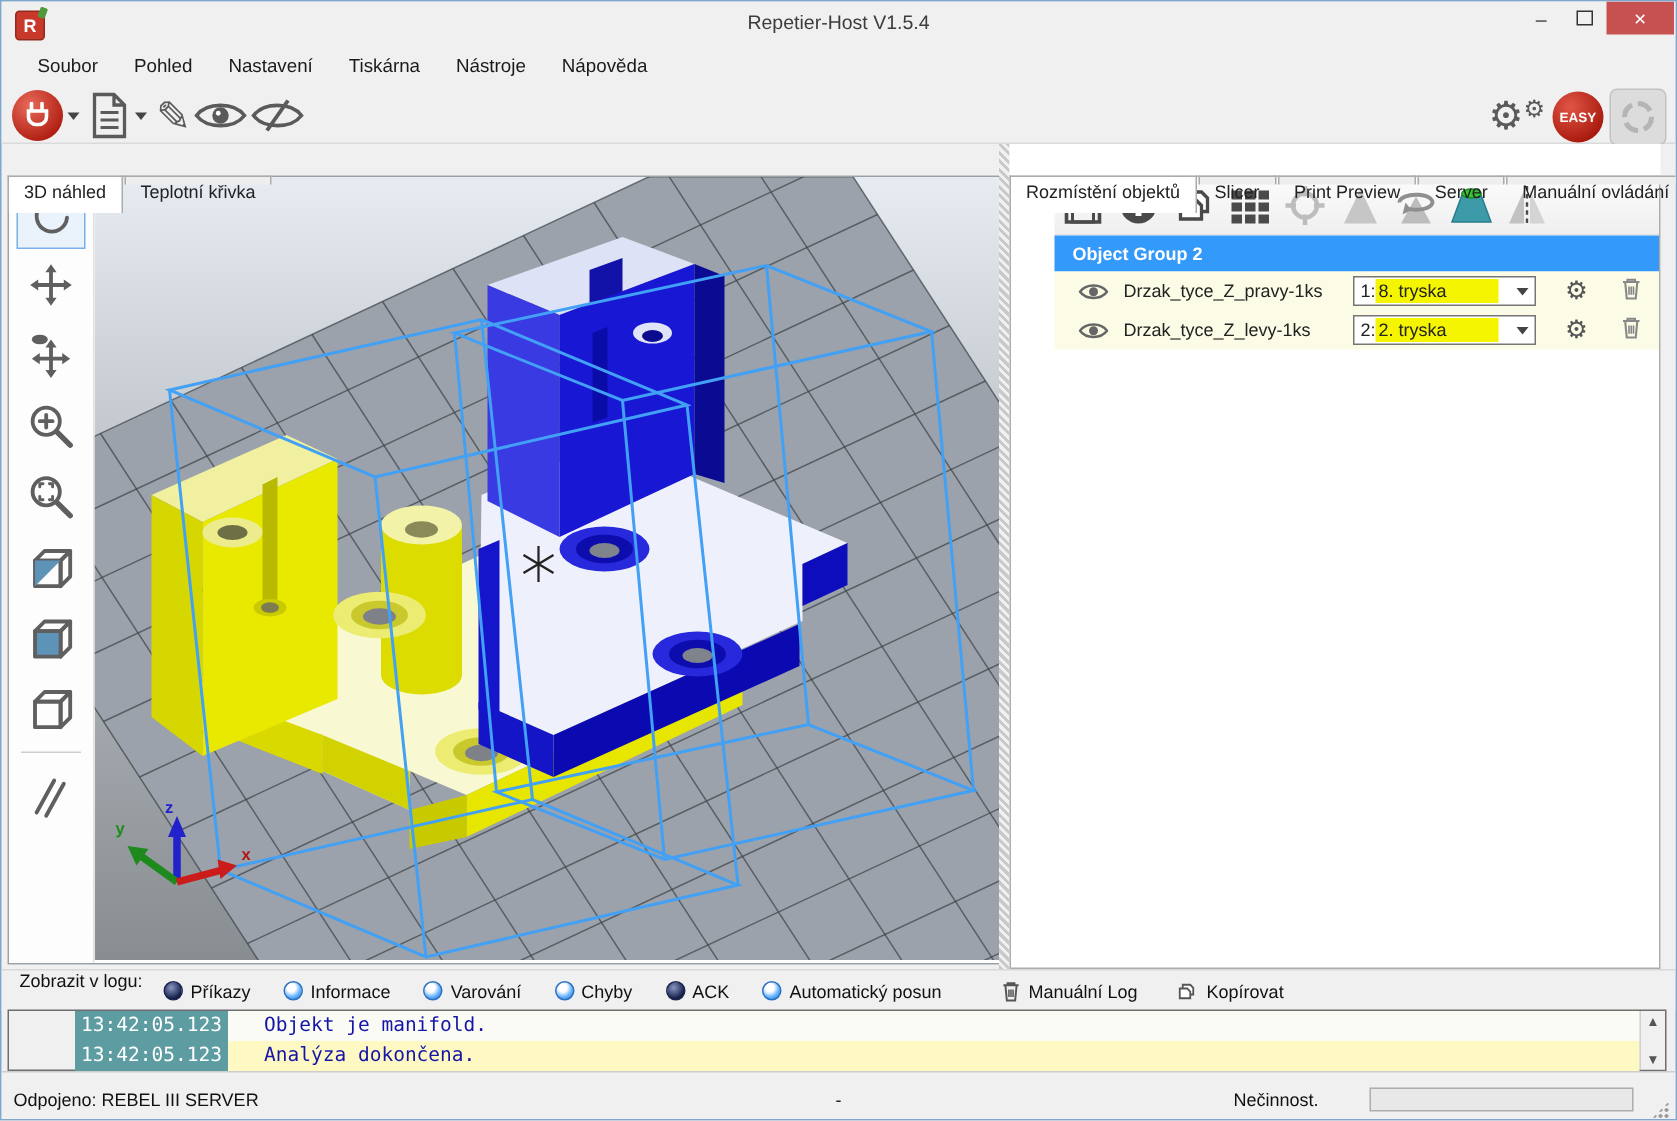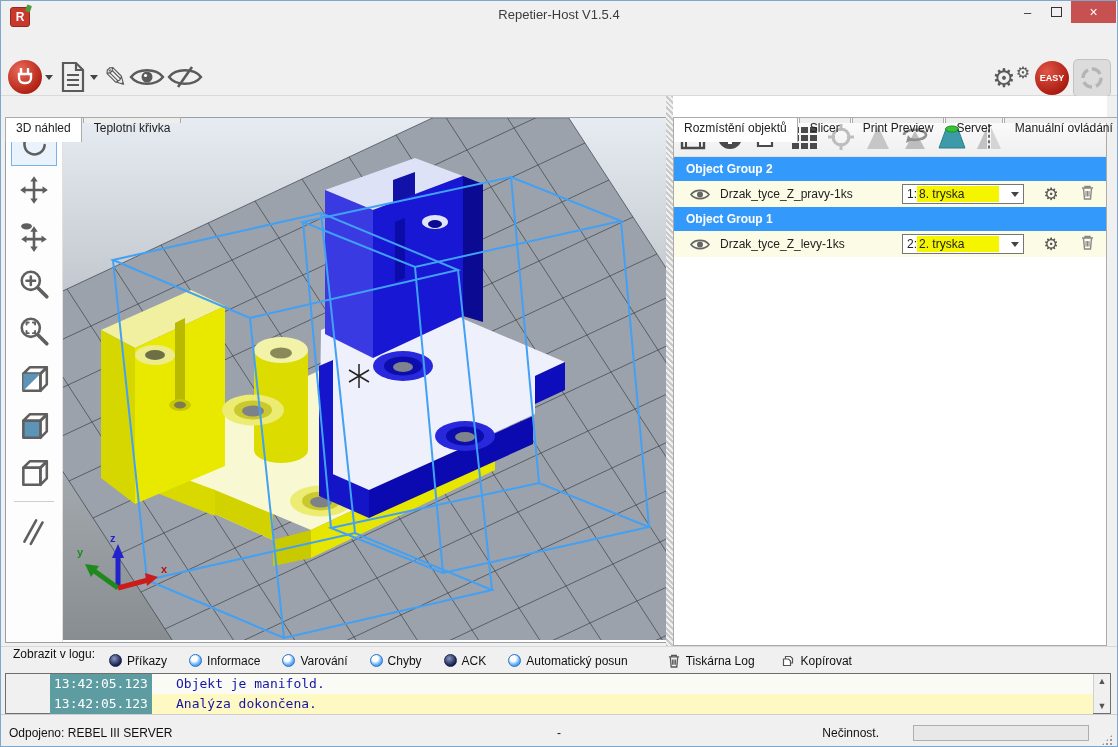--- a/index.html
+++ b/index.html
@@ -42,21 +42,21 @@
   .vbtn.sel{border-color:#7ab2e8;background:#eaf3fc;}
   .vbtn svg{stroke:#5f5f5f;fill:none;stroke-width:2.4;stroke-linecap:round;stroke-linejoin:round;}
   .vsep{width:40px;height:1px;background:#cfcfcf;margin:6px auto;}
   .canvas{position:relative;width:603px;height:522px;overflow:hidden;}
   #grid-lines line{stroke:#3d4246;stroke-width:1;vector-effect:non-scaling-stroke;opacity:.7;}
   .splitter{position:absolute;left:665px;top:0;width:7px;height:100%;
     background:repeating-linear-gradient(45deg,#c9c9c9 0 2px,#f0f0f0 2px 4px);}
   
   .right-pane{position:absolute;left:672px;top:0;right:0;height:100%;background:#fff;border-right:10px solid #f0f0f0;box-sizing:border-box;}
   .right-pane .tabs{left:0;}
-  .rcontent{position:absolute;left:0;top:21px;right:0;bottom:0;border:1px solid #ababab;background:#fff;}
+  .rcontent{position:absolute;left:0;top:21px;right:0;bottom:0;border:1px solid #ababab;background:#fff;padding-left:29px;}
   .rtoolbar{height:38px;background:linear-gradient(#fcfcfc,#efefef);border-bottom:1px solid #e3e3e3;display:flex;align-items:center;padding-left:4px;gap:7px;}
   .ricon{width:30px;height:30px;display:flex;align-items:center;justify-content:center;}
   .grp-header{height:24px;background:#3399fb;color:#fff;font-weight:bold;font-size:12px;display:flex;align-items:center;padding-left:12px;}
   .obj-row{height:26px;background:#fbfbe6;display:flex;align-items:center;font-size:12px;color:#222;}
   .obj-row .eye{margin:0 10px 0 16px;}
   .obj-name{flex:1;}
   .extsel{width:122px;height:20px;border:1px solid #767676;background:#fff;display:flex;align-items:center;font-size:12px;padding-left:4px;box-sizing:border-box;margin-right:10px;position:relative;}
   .extsel .hl{background:#f5f500;padding:1px 2px;min-width:78px;}
   .extsel .dd{position:absolute;right:4px;top:7px;width:0;height:0;border-left:4px solid transparent;border-right:4px solid transparent;border-top:5px solid #444;}
   .rowgear{font-size:17px;color:#555;width:34px;text-align:center;}
@@ -97,20 +97,28 @@
     <span class="title">Repetier-Host V1.5.4</span>
     <div class="wincontrols">
       <div class="wbtn min">–</div>
       <div class="wbtn max">
           <span class="maxbox"></span>
         </div>
       <div class="wbtn close">×</div>
     </div>
   </div>
 
+  <div class="menubar">
+    <span>Soubor</span>
+    <span>Pohled</span>
+    <span>Nastavení</span>
+    <span>Tiskárna</span>
+    <span>Nástroje</span>
+    <span>Nápověda</span>
+  </div>
 
   <div class="maintoolbar">
     <div class="tb-left">
       <div class="tbtn">
         <span class="plugcirc">
           <svg width="18" height="18" viewBox="0 0 18 18">
               <path d="M5,1 v5 M12,1 v5 M3,6 h12 v4 a5,5 0 0 1 -5,5 h-2 a5,5 0 0 1 -5,-5 z" stroke="#fff" stroke-width="2.4" fill="none" stroke-linecap="round"></path>
             </svg>
         </span>
       </div>
@@ -444,21 +452,20 @@
           <span class="rowgear uni">⚙</span>
           <span class="rowtrash">
             <svg width="13" height="15" viewBox="0 0 13 15">
               <path d="M1,3 H12 M4,3 V1.5 H9 V3" stroke="#888" stroke-width="1.4" fill="none"></path>
               <path d="M2.5,3.5 L3.5,14 H9.5 L10.5,3.5" stroke="#888" stroke-width="1.4" fill="none"></path>
               <path d="M5,6 V11.5 M6.5,6 V11.5 M8,6 V11.5" stroke="#888" stroke-width="1.1"></path>
             </svg>
           </span>
         </div>
 
-        <div class="grp-header">Object Group 1</div>
         <div class="obj-row">
           <svg class="eye" width="20" height="13" viewBox="0 0 20 13">
             <path d="M1,6.5 C5,1 15,1 19,6.5 C15,12 5,12 1,6.5 Z" stroke="#666" stroke-width="1.6" fill="none"></path>
               <circle cx="10" cy="6.5" r="3" fill="#666"></circle>
           </svg>
           <span class="obj-name">Drzak_tyce_Z_levy-1ks</span>
           <div class="extsel">
             <span>2:</span>
               <span class="hl">2. tryska</span>
             <span class="dd"></span>
@@ -501,21 +508,21 @@
     <span class="toggle">
         <span class="sphere light"></span>
         <span>Automatický posun</span>
       </span>
     <span class="logbtn" style="margin-left:18px;">
       <svg width="12" height="14" viewBox="0 0 13 15">
         <path d="M1,3 H12 M4,3 V1.5 H9 V3" stroke="#555" stroke-width="1.4" fill="none"></path>
         <path d="M2.5,3.5 L3.5,14 H9.5 L10.5,3.5" stroke="#555" stroke-width="1.4" fill="none"></path>
         <path d="M5,6 V11.5 M6.5,6 V11.5 M8,6 V11.5" stroke="#555" stroke-width="1.1"></path>
       </svg>
-      <span>Tiskárna Log</span>
+      <span>Manuální Log</span>
     </span>
     <span class="logbtn">
       <svg width="14" height="14" viewBox="0 0 28 28">
           <path d="M9,5 h10 l4,4 v9 h-14 z" stroke="#555" stroke-width="2.4" fill="#fff"></path>
           <path d="M5,10 h10 l4,4 v9 h-14 z" stroke="#555" stroke-width="2.4" fill="#fff"></path>
         </svg>
       <span>Kopírovat</span>
     </span>
   </div>
 

